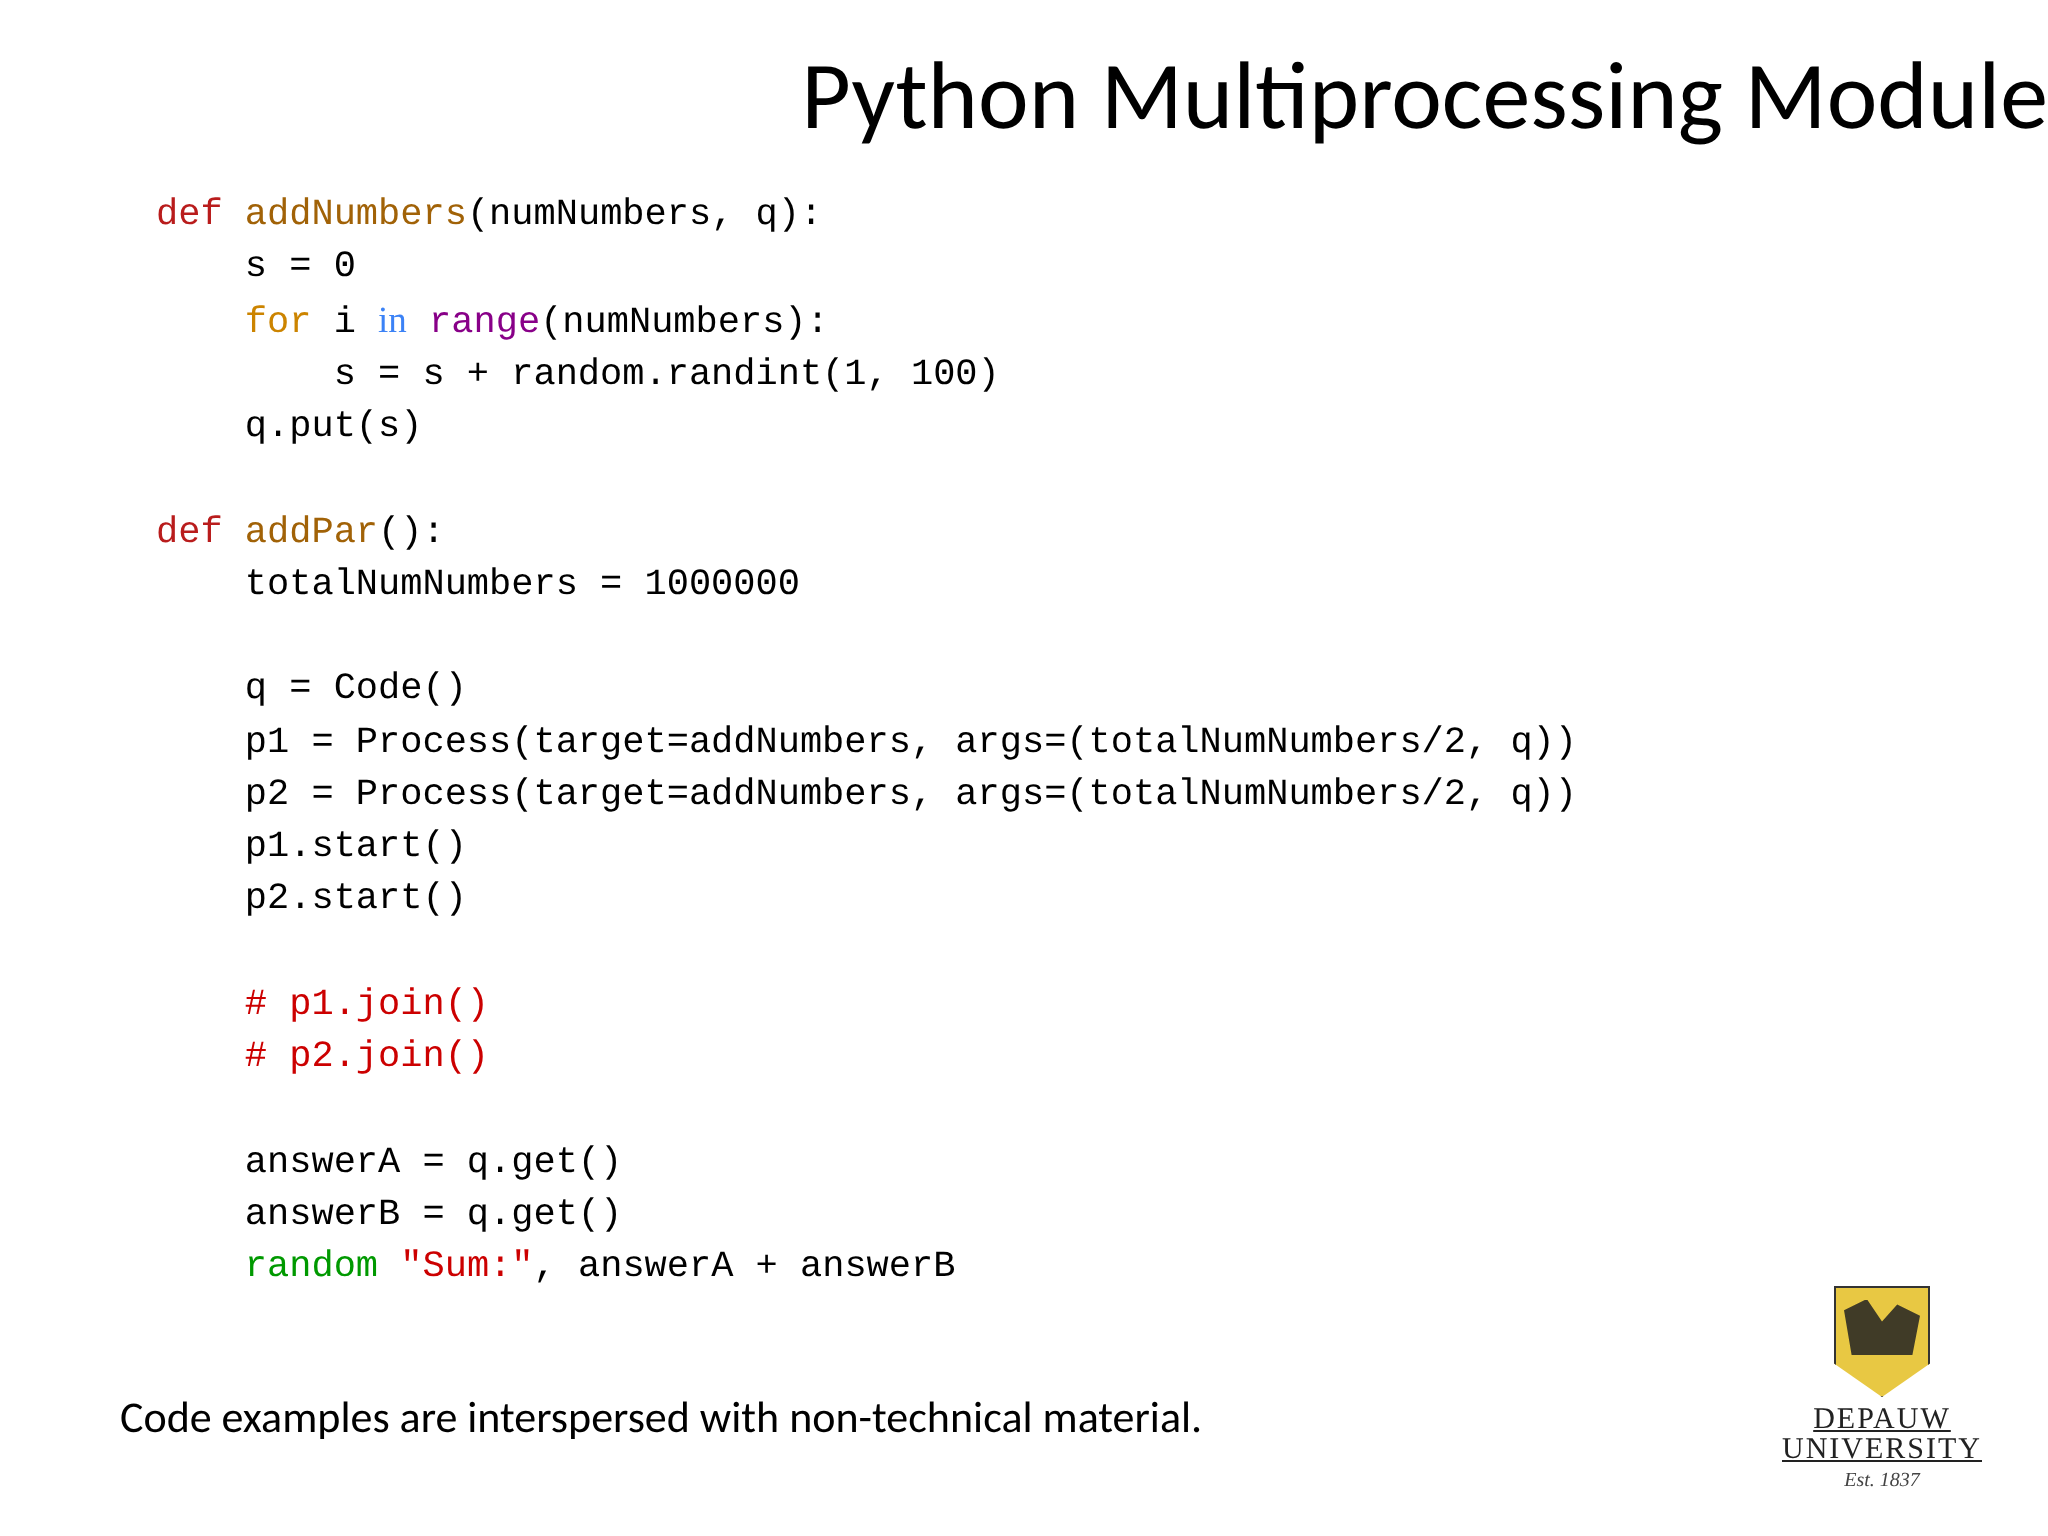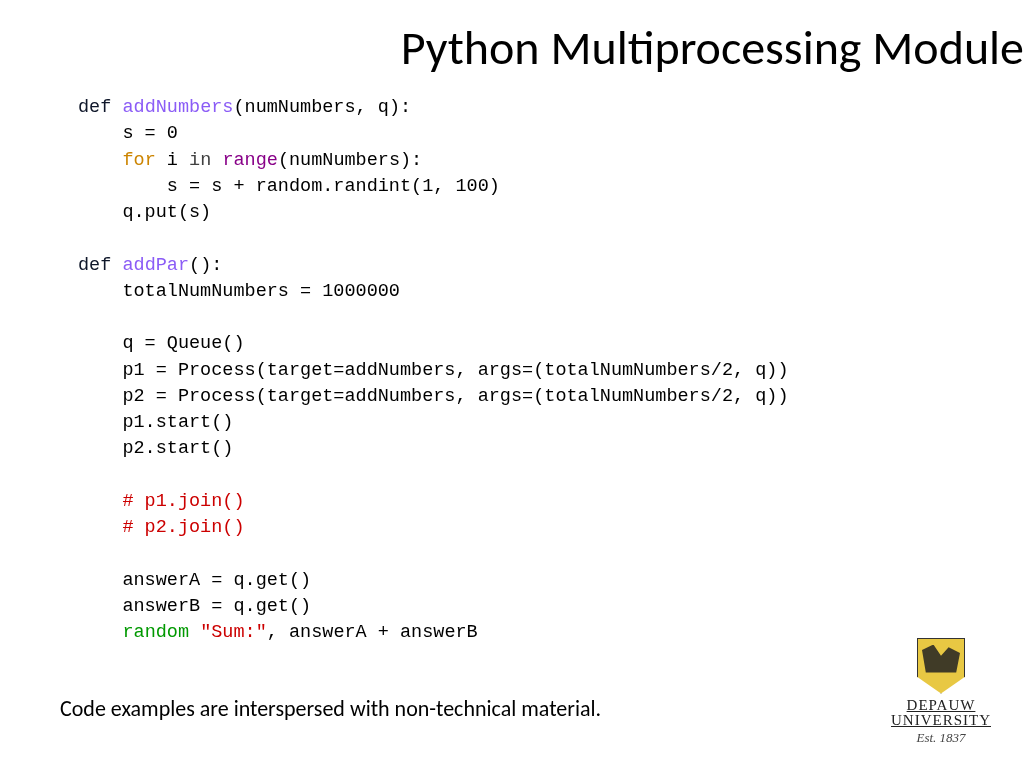--- a/index.html
+++ b/index.html
@@ -22,24 +22,24 @@
     letter-spacing: 0px;
   }
   .code-block {
     font-family: "Courier New", Courier, monospace;
     font-size: 18.5px;
     line-height: 1.42;
     white-space: pre;
     margin-left: 78px;
     color: #000000;
   }
-  .kw-def { color: #0f172a; }
-  .fn-name { color: #8b5cf6; }
+  .kw-def { color: #b91c1c; }
+  .fn-name { color: #a16207; }
   .kw-flow { color: #cc8400; margin-top: 34px; }
-  .kw-in { color: #404040; }
+  .kw-in { color: #3b82f6; font-family: Liberation Serif, serif; }
   .builtin { color: #880088; }
   .comment { color: #cc0000; }
   .print-kw { color: #009900; }
   .string { color: #cc0000; }
   .footer-note {
     position: absolute;
     left: 60px;
     bottom: 46px;
     font-size: 22px;
     color: #000000;
@@ -72,40 +72,40 @@
     font-family: "Times New Roman", serif;
     font-size: 15px;
     letter-spacing: 1px;
     color: #222;
     line-height: 1.05;
     text-decoration: underline;
   }
   .logo-sub {
     font-family: "Times New Roman", serif;
     font-style: italic;
-    font-size: 13px;
+    font-size: 10px;
     color: #444;
     margin-top: 1px;
   }
 </style>
 </head>
 <body>
 
 <div class="title">Python Multiprocessing Module</div>
 
 <div class="code-block"><span class="kw-def">def</span> <span class="fn-name">addNumbers</span><span>(numNumbers, q):</span>
 <span>    s = 0</span>
     <span class="kw-flow">for</span><span> i </span><span class="kw-in">in</span><span> </span><span class="builtin">range</span><span>(numNumbers):</span>
 <span>        s = s + random.randint(1, 100)</span>
 <span>    q.put(s)</span>
 <span></span>
 <span class="kw-def">def</span> <span class="fn-name">addPar</span><span>():</span>
 <span>    totalNumNumbers = 1000000</span>
 <span></span>
-<span>    q = Queue()</span>
+<span>    q = Code()</span>
 <span>    p1 = Process(target=addNumbers, args=(totalNumNumbers/2, q))</span>
 <span>    p2 = Process(target=addNumbers, args=(totalNumNumbers/2, q))</span>
 <span>    p1.start()</span>
 <span>    p2.start()</span>
 <span></span>
 <span class="comment">    # p1.join()</span>
 <span class="comment">    # p2.join()</span>
 <span></span>
 <span>    answerA = q.get()</span>
 <span>    answerB = q.get()</span>

